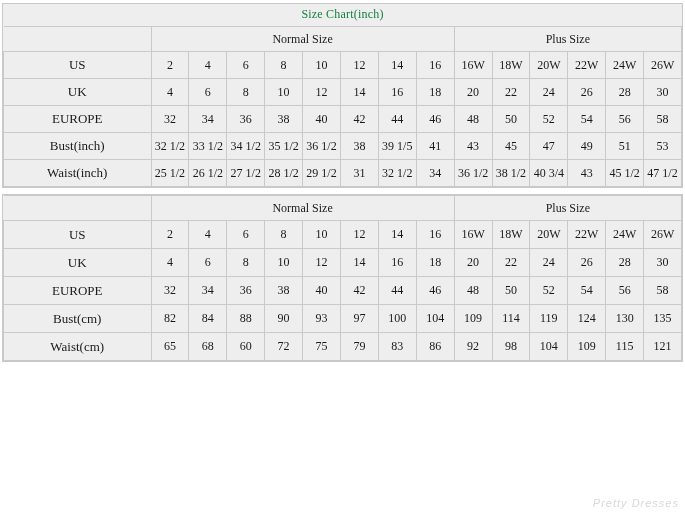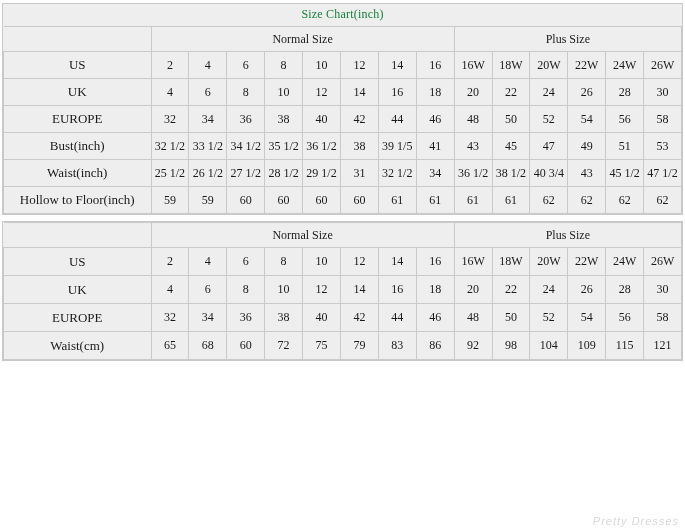--- a/index.html
+++ b/index.html
@@ -66,21 +66,21 @@
   }
   .cm-block table.size-table td {
     height: 27px;
   }
   .cm-block table.size-table tr.group-row td {
     height: 24px;
   }
   .watermark {
     position: absolute;
     right: 6px;
-    bottom: 2px;
+    bottom: 20px;
     font-size: 11px;
     color: #d8d8d8;
     letter-spacing: 1px;
     font-family: "Liberation Sans", sans-serif;
     font-style: italic;
   }
 </style>
 </head>
 <body>
 
@@ -173,37 +173,20 @@
             <td>31</td>
             <td>32 1/2</td>
             <td>34</td>
             <td>36 1/2</td>
             <td>38 1/2</td>
             <td>40 3/4</td>
             <td>43</td>
             <td>45 1/2</td>
             <td>47 1/2</td>
           </tr>
-          <tr>
-            <td class="rowhead">Hollow to Floor(inch)</td>
-            <td>59</td>
-            <td>59</td>
-            <td>60</td>
-            <td>60</td>
-            <td>60</td>
-            <td>60</td>
-            <td>61</td>
-            <td>61</td>
-            <td>61</td>
-            <td>61</td>
-            <td>62</td>
-            <td>62</td>
-            <td>62</td>
-            <td>62</td>
-          </tr>
         </tbody>
     </table>
   </div>
 
   <div class="chart-block cm-block">
     <table class="size-table">
       <tbody>
           <tr class="group-row">
             <td class="rowhead blank"></td>
             <td colspan="8">Normal Size</td>
@@ -254,20 +237,37 @@
             <td>44</td>
             <td>46</td>
             <td>48</td>
             <td>50</td>
             <td>52</td>
             <td>54</td>
             <td>56</td>
             <td>58</td>
           </tr>
           <tr>
+            <td class="rowhead">Bust(cm)</td>
+            <td>82</td>
+            <td>84</td>
+            <td>88</td>
+            <td>90</td>
+            <td>93</td>
+            <td>97</td>
+            <td>100</td>
+            <td>104</td>
+            <td>109</td>
+            <td>114</td>
+            <td>119</td>
+            <td>124</td>
+            <td>130</td>
+            <td>135</td>
+          </tr>
+          <tr>
             <td class="rowhead">Waist(cm)</td>
             <td>65</td>
             <td>68</td>
             <td>60</td>
             <td>72</td>
             <td>75</td>
             <td>79</td>
             <td>83</td>
             <td>86</td>
             <td>92</td>

